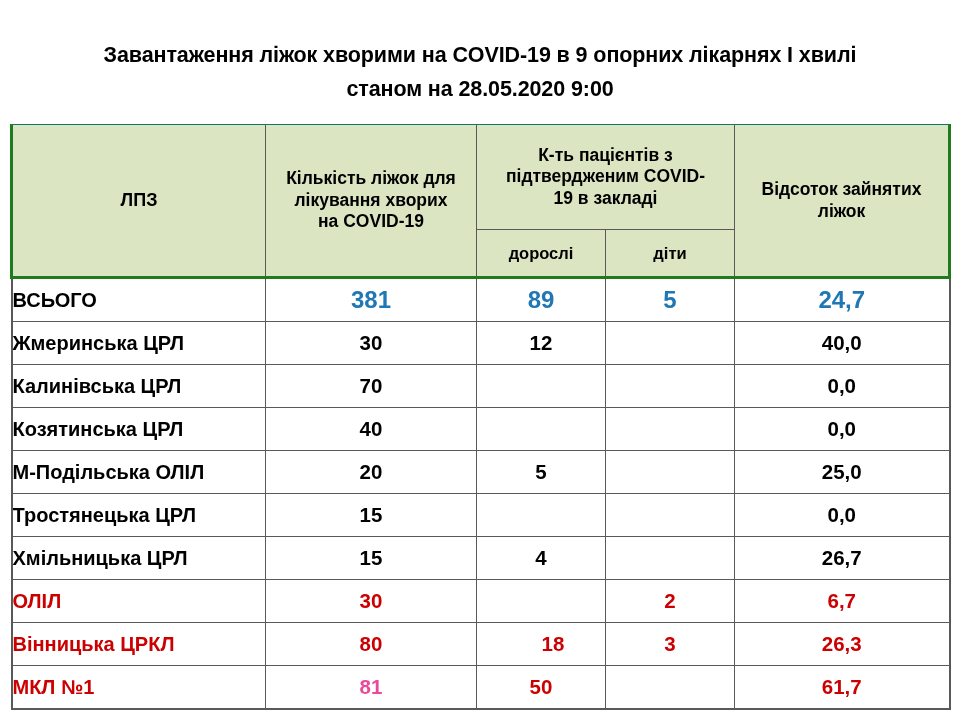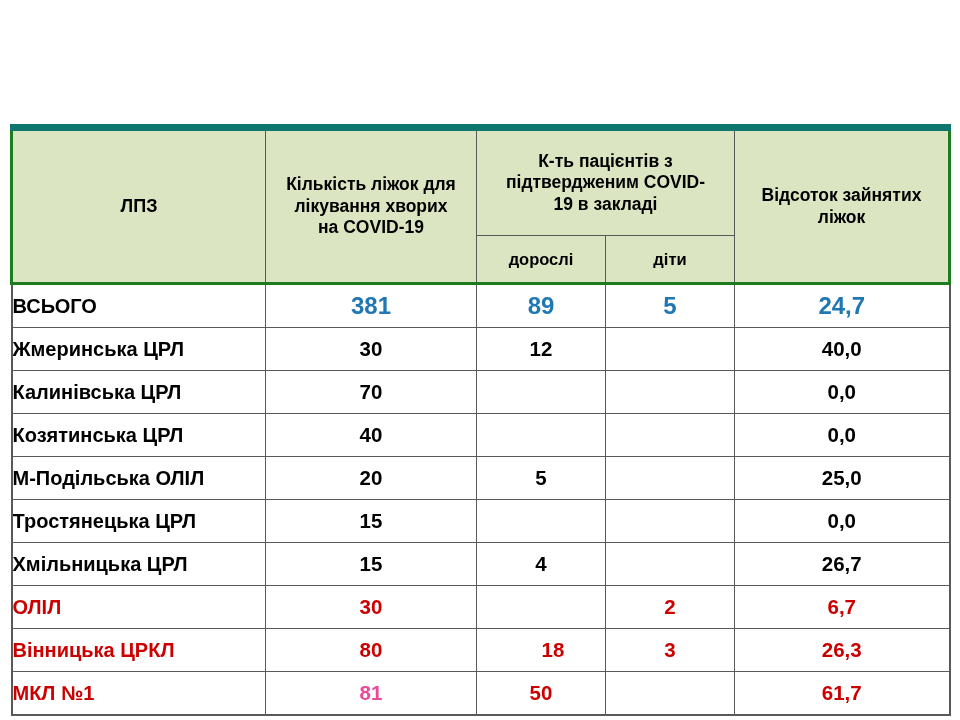--- a/index.html
+++ b/index.html
@@ -78,21 +78,21 @@
     line-height: 1.22;
     padding: 2px 5px;
   }
   thead th.hdr-lpz   { font-size: 18px; height: 150px; }
   thead th.hdr-beds  { font-size: 17.5px; height: 150px; text-align: center; }
   thead th.hdr-pats  { font-size: 17.5px; height: 104px; }
   thead th.hdr-pct   { font-size: 17.5px; height: 150px; }
   thead th.hdr-sub   { font-size: 16.5px; height: 46px; }
 
   
-  thead th.edge-top     { border-top: 7px solid #0f766e; }
+  thead th.edge-top     { border-top: 1px solid #0f766e; }
   thead th.edge-left    { border-left: 3px solid #1E7B1E; }
   thead th.edge-right   { border-right: 3px solid #1E7B1E; }
   thead th.edge-bottom  { border-bottom: 3px solid #1E7B1E; }
 
   
   tbody tr { height: 42px; }
   tbody td { height: 42px; }
 
   td.lpz {
     text-align: left;
@@ -122,20 +122,24 @@
   tbody tr:last-child td { border-bottom: 2px solid #595959; }
   tbody td:first-child { border-left: 2px solid #595959; }
   tbody td:last-child  { border-right: 2px solid #595959; }
   tbody tr.total td { border-top: 2px solid #595959; }
 </style>
 </head>
 <body>
 
 <div class="page">
 
+  <div class="title-block">
+    <span class="title-line">Завантаження ліжок хворими на COVID-19 в 9 опорних лікарнях І хвилі</span>
+    <span class="title-line">станом  на 28.05.2020  9:00</span>
+  </div>
 
   <div class="table-wrap">
     <table class="covid">
       <colgroup>
         <col class="c-lpz">
         <col class="c-beds">
         <col class="c-adlt">
         <col class="c-kids">
         <col class="c-pct">
       </colgroup>

